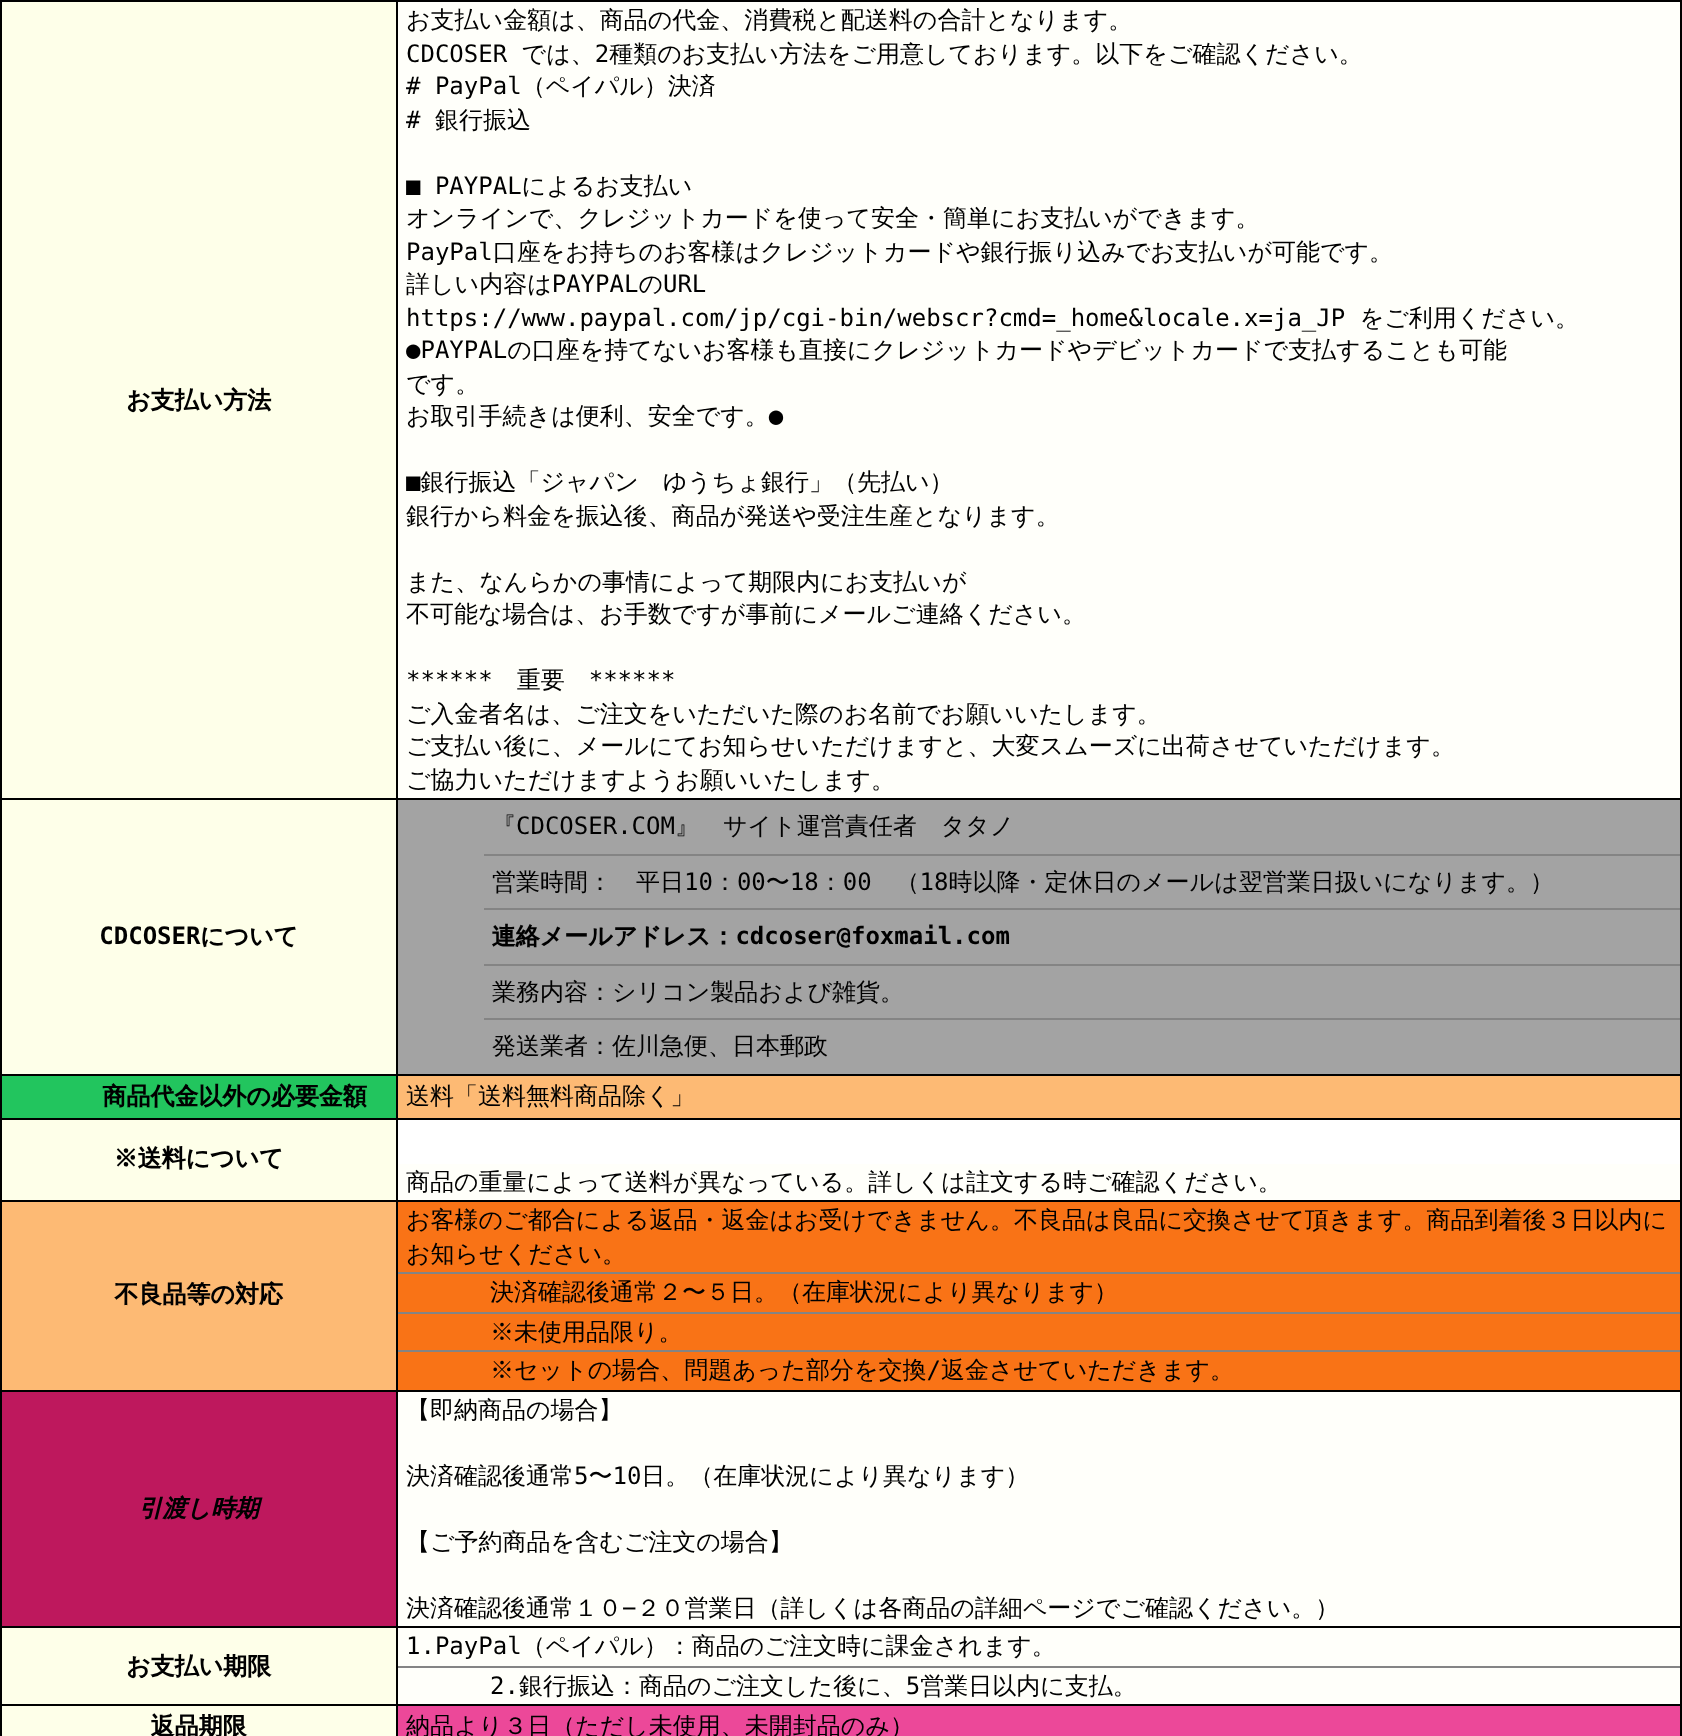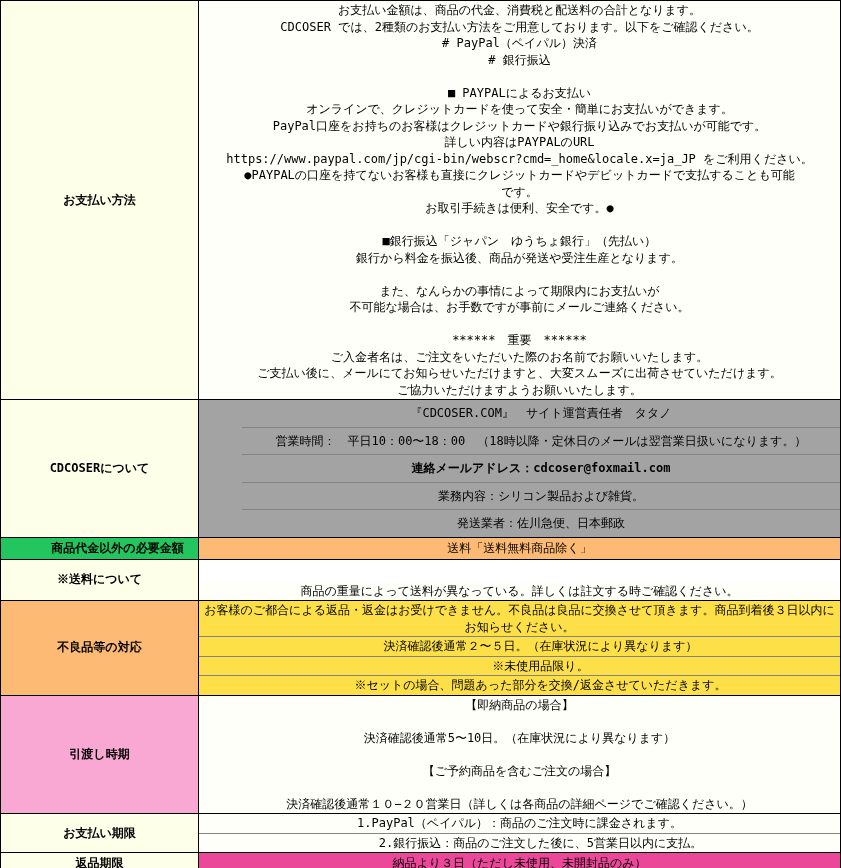--- a/index.html
+++ b/index.html
@@ -32,21 +32,20 @@
     text-align: center;
     font-weight: bold;
     padding: 2px 4px;
   }
   .ccell {
     flex: 1 1 auto;
     min-width: 0;
     display: flex;
     flex-direction: column;
     justify-content: center;
-    text-align: center;
   }
   .section { padding: 1px 4px; }
   .section + .section { border-top: 1px solid #848484; padding-left: 46px; }
   .row.spaced .section { padding: 5px 4px; }
   .line {
     line-height: 16.5px;
     min-height: 16.5px;
     white-space: pre-wrap;
     word-break: break-all;
   }
@@ -118,37 +117,37 @@
     <div class="row">
       <div class="hcell" style="background: rgb(254, 255, 233);">※送料について</div>
       <div class="ccell" style="background: rgb(255, 255, 250); margin-top: 22px;">
         <div class="section">
           <div class="line">商品の重量によって送料が異なっている。詳しくは註文する時ご確認ください。</div>
         </div>
       </div>
     </div>
     <div class="row">
       <div class="hcell" style="background: #fdba74;">不良品等の対応</div>
-      <div class="ccell" style="background: #fde047;">
+      <div class="ccell" style="background: #f97316;">
         <div class="section">
           <div class="line">お客様のご都合による返品・返金はお受けできません。不良品は良品に交換させて頂きます。商品到着後３日以内にお知らせください。</div>
         </div>
         <div class="section">
           <div class="line">決済確認後通常２〜５日。（在庫状況により異なります）</div>
         </div>
         <div class="section">
           <div class="line">※未使用品限り。</div>
         </div>
         <div class="section">
           <div class="line">※セットの場合、問題あった部分を交換/返金させていただきます。</div>
         </div>
       </div>
     </div>
     <div class="row">
-      <div class="hcell" style="background: #f9a8d4;">引渡し時期</div>
+      <div class="hcell" style="background: #be185d; font-style: italic;">引渡し時期</div>
       <div class="ccell" style="background: rgb(255, 255, 250);">
         <div class="section">
           <div class="line">【即納商品の場合】</div>
           <div class="line"></div>
           <div class="line">決済確認後通常5〜10日。（在庫状況により異なります）</div>
           <div class="line"></div>
           <div class="line">【ご予約商品を含むご注文の場合】</div>
           <div class="line"></div>
           <div class="line">決済確認後通常１０−２０営業日（詳しくは各商品の詳細ページでご確認ください。）</div>
         </div>

